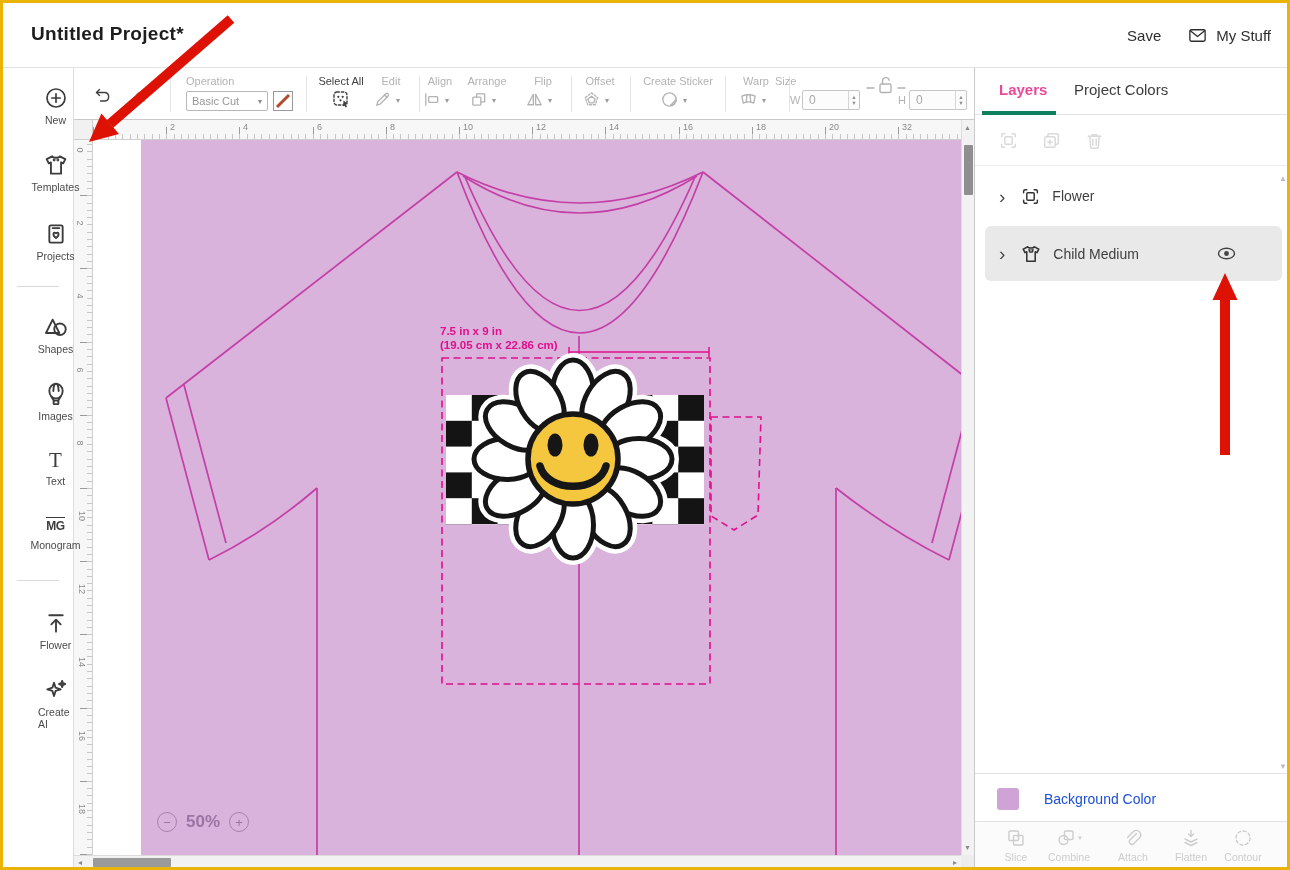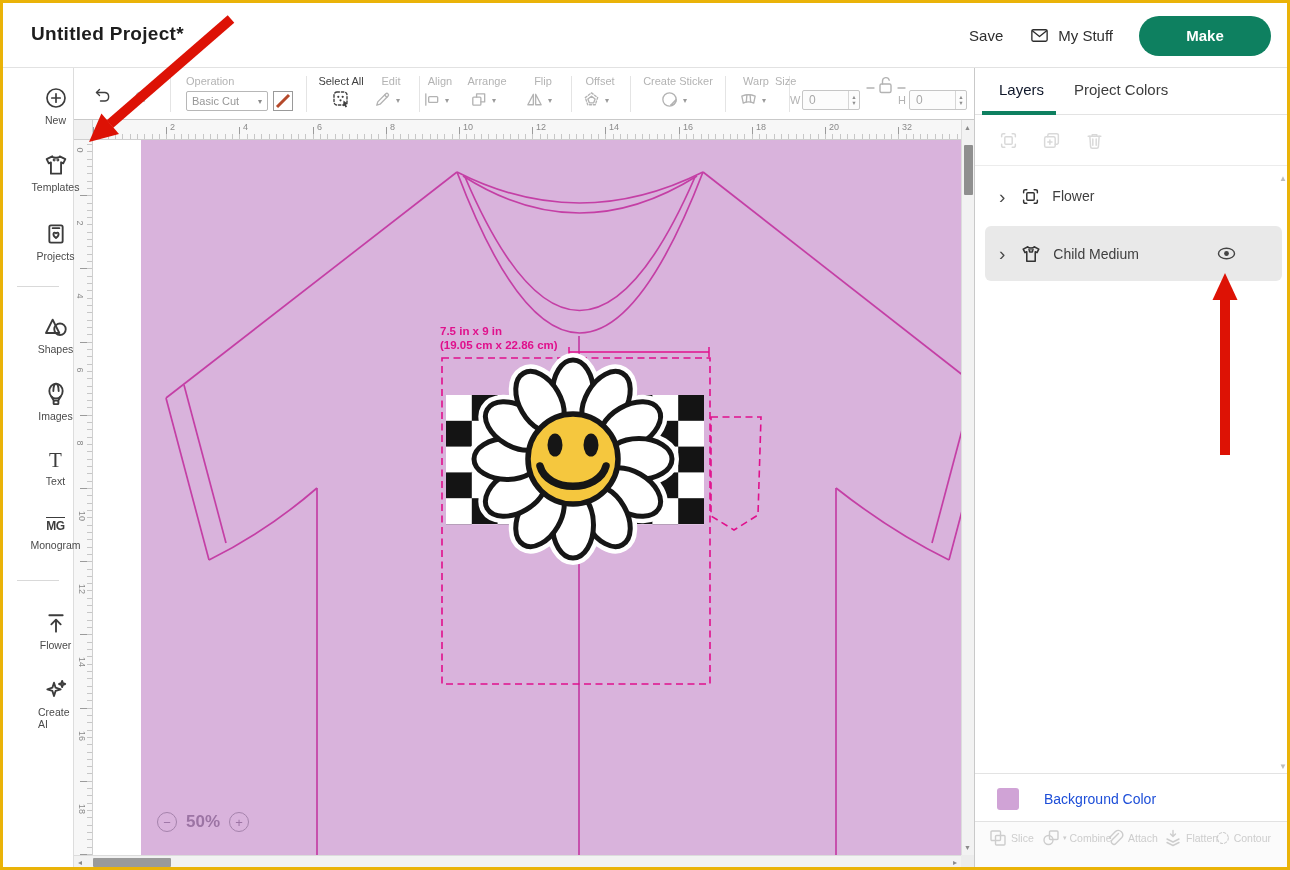--- a/index.html
+++ b/index.html
@@ -82,37 +82,37 @@
   .vscroll .sarr { position:absolute; left:2px; font-size:7px; color:#8a8a8a; }
   .hscroll { position:absolute; left:71px; top:852px; width:887px; height:14px; background:#f2f2f2; border-top:1px solid #dcdcdc; z-index:3; }
   .hthumb { position:absolute; left:19px; top:2px; width:78px; height:9px; background:#9a9a9a; border-radius:1px; }
   .hscroll .sarr { position:absolute; top:2px; font-size:8px; color:#8a8a8a; }
   .scorner { position:absolute; left:958px; top:852px; width:13px; height:14px; background:#ececec; z-index:3; }
 
   
   .panel { position:absolute; left:971px; top:65px; width:319px; height:805px; background:#fff; border-left:1px solid #c9c9c9; z-index:4; }
   .tabs { position:absolute; left:0; top:0; width:100%; height:47px; border-bottom:1px solid #e3e3e3; }
   .tab { position:absolute; top:13px; font-size:15px; cursor:pointer; }
-  .tab.active { color:#0f172a; font-weight:400; }
+  .tab.active { color:#ec4899; font-weight:700; }
   .tab.idle { color:#3c3c3c; }
   .tab-underline { position:absolute; left:7px; top:43px; width:74px; height:4px; background:#0e8060; }
   .layer-actions { position:absolute; left:0; top:47px; width:100%; height:51px; border-bottom:1px solid #ececec;
                    display:flex; align-items:center; gap:24px; padding-left:24px; color:#d9d9d9; }
   .layer-row { position:absolute; left:10px; width:297px; display:flex; align-items:center; cursor:pointer; border-radius:6px; }
   .layer-row .chev { font-size:19px; color:#4a4a4a; margin-left:14px; line-height:1; }
   .layer-row .lic { margin-left:16px; color:#333; display:flex; }
   .layer-row .lname { margin-left:12px; font-size:14px; color:#3e3e3e; }
   .layer-row.selected { background:#e9e9e9; }
   .eye { position:absolute; right:46px; display:flex; cursor:pointer; }
   .scrollhint { position:absolute; right:6px; font-size:8px; color:#bdbdbd; }
   .bgrow { position:absolute; left:0; top:705px; width:100%; height:53px; border-top:1px solid #e3e3e3; }
   .bgswatch { position:absolute; left:22px; top:14px; width:22px; height:22px; background:#d0a3d6; border-radius:3px; cursor:pointer; }
   .bglabel { position:absolute; left:69px; top:17px; font-size:14px; color:#1d4ed8; }
   .panel-bottom { position:absolute; left:0; top:753px; width:100%; height:52px; background:#fbfbfb; border-top:1px solid #e2e2e2; }
-  .pb-item { position:absolute; top:6px; width:56px; display:flex; align-items:center; gap:3px;
+  .pb-item { position:absolute; top:6px; width:56px; display:flex; flex-direction:column; align-items:center; gap:3px;
              color:#cdcdcd; cursor:default;text-align:right; }
   .pb-item .pb-lb { font-size:10.5px; color:#cdcdcd; }
   .pb-caret { font-size:7px; color:#cdcdcd; margin-left:2px; }
 
   
   .ico { fill:none; stroke:currentColor; stroke-width:1.4; stroke-linecap:round; stroke-linejoin:round; }
   .arrows { position:absolute; left:0; top:0; z-index:20; pointer-events:none; }
 </style>
 </head>
 <body>
@@ -123,21 +123,20 @@
     <div class="title">Untitled Project*</div>
     <div class="topbar-right">
       <span class="save-btn">Save</span>
       <span class="mystuff-btn">
         <svg class="ico" width="21" height="21" viewBox="0 0 22 22">
           <rect x="3" y="5" width="16" height="12" rx="1.5"></rect>
             <path d="M3.5 6 L11 12 L18.5 6"></path>
         </svg>
         <span>My Stuff</span>
       </span>
-      <button class="make-btn">Make</button>
     </div>
   </header>
 
   <aside class="sidebar">
     <div class="side-item" style="top:18px">
       <svg class="ico" width="24" height="24" viewBox="0 0 20 20">
         <circle cx="10" cy="10" r="7.5"></circle>
           <path d="M10 6.5 V13.5 M6.5 10 H13.5"></path>
       </svg>
       <span class="side-lb">New</span>

